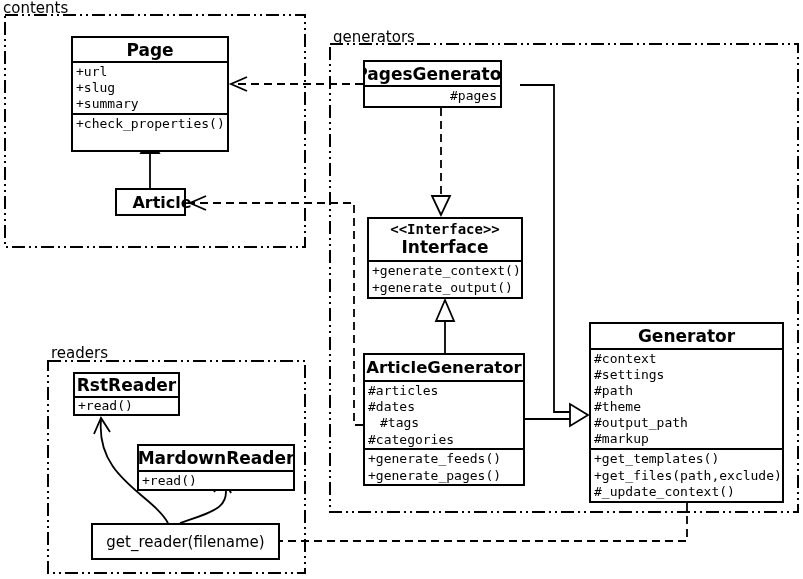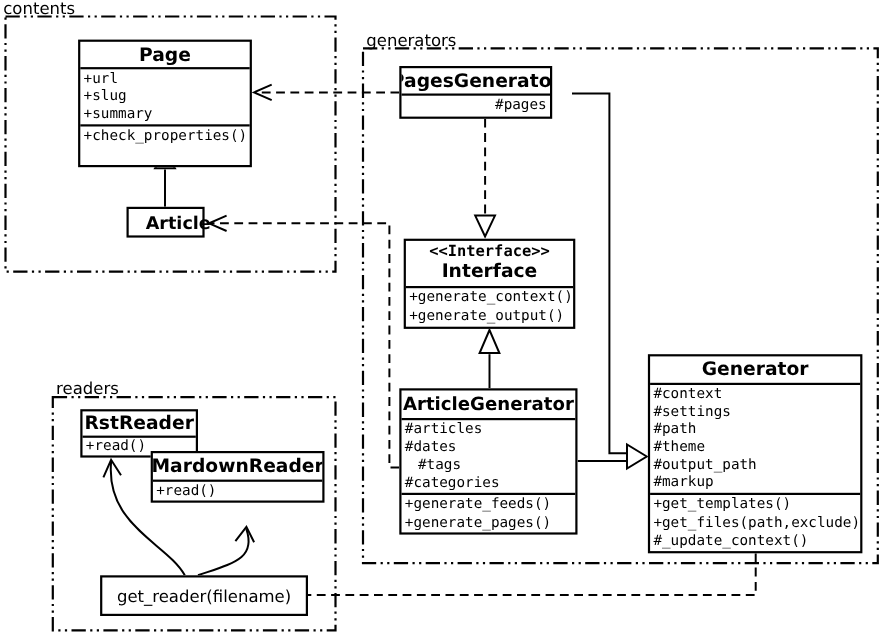--- a/index.html
+++ b/index.html
@@ -146,21 +146,21 @@
     </div>
   </div>
 
   <div class="cls" style="left:73px;top:372px;width:107px;height:44px;">
     <div class="cls-title" style="height:22px;">RstReader</div>
     <div class="comp" style="flex:1;">
       <div class="mline" style="line-height:14px;">+read()</div>
     </div>
   </div>
 
-  <div class="cls" style="left:137px;top:410px;width:158px;height:47px;">
+  <div class="cls" style="left:137px;top:444px;width:158px;height:47px;">
     <div class="cls-title" style="height:24px;">MardownReader</div>
     <div class="comp" style="flex:1;">
       <div class="mline" style="line-height:15px;">+read()</div>
     </div>
   </div>
 
   <div class="cls plain-box" style="left:91px;top:523px;width:189px;height:37px;">get_reader(filename)</div>
 
 </div>
 

